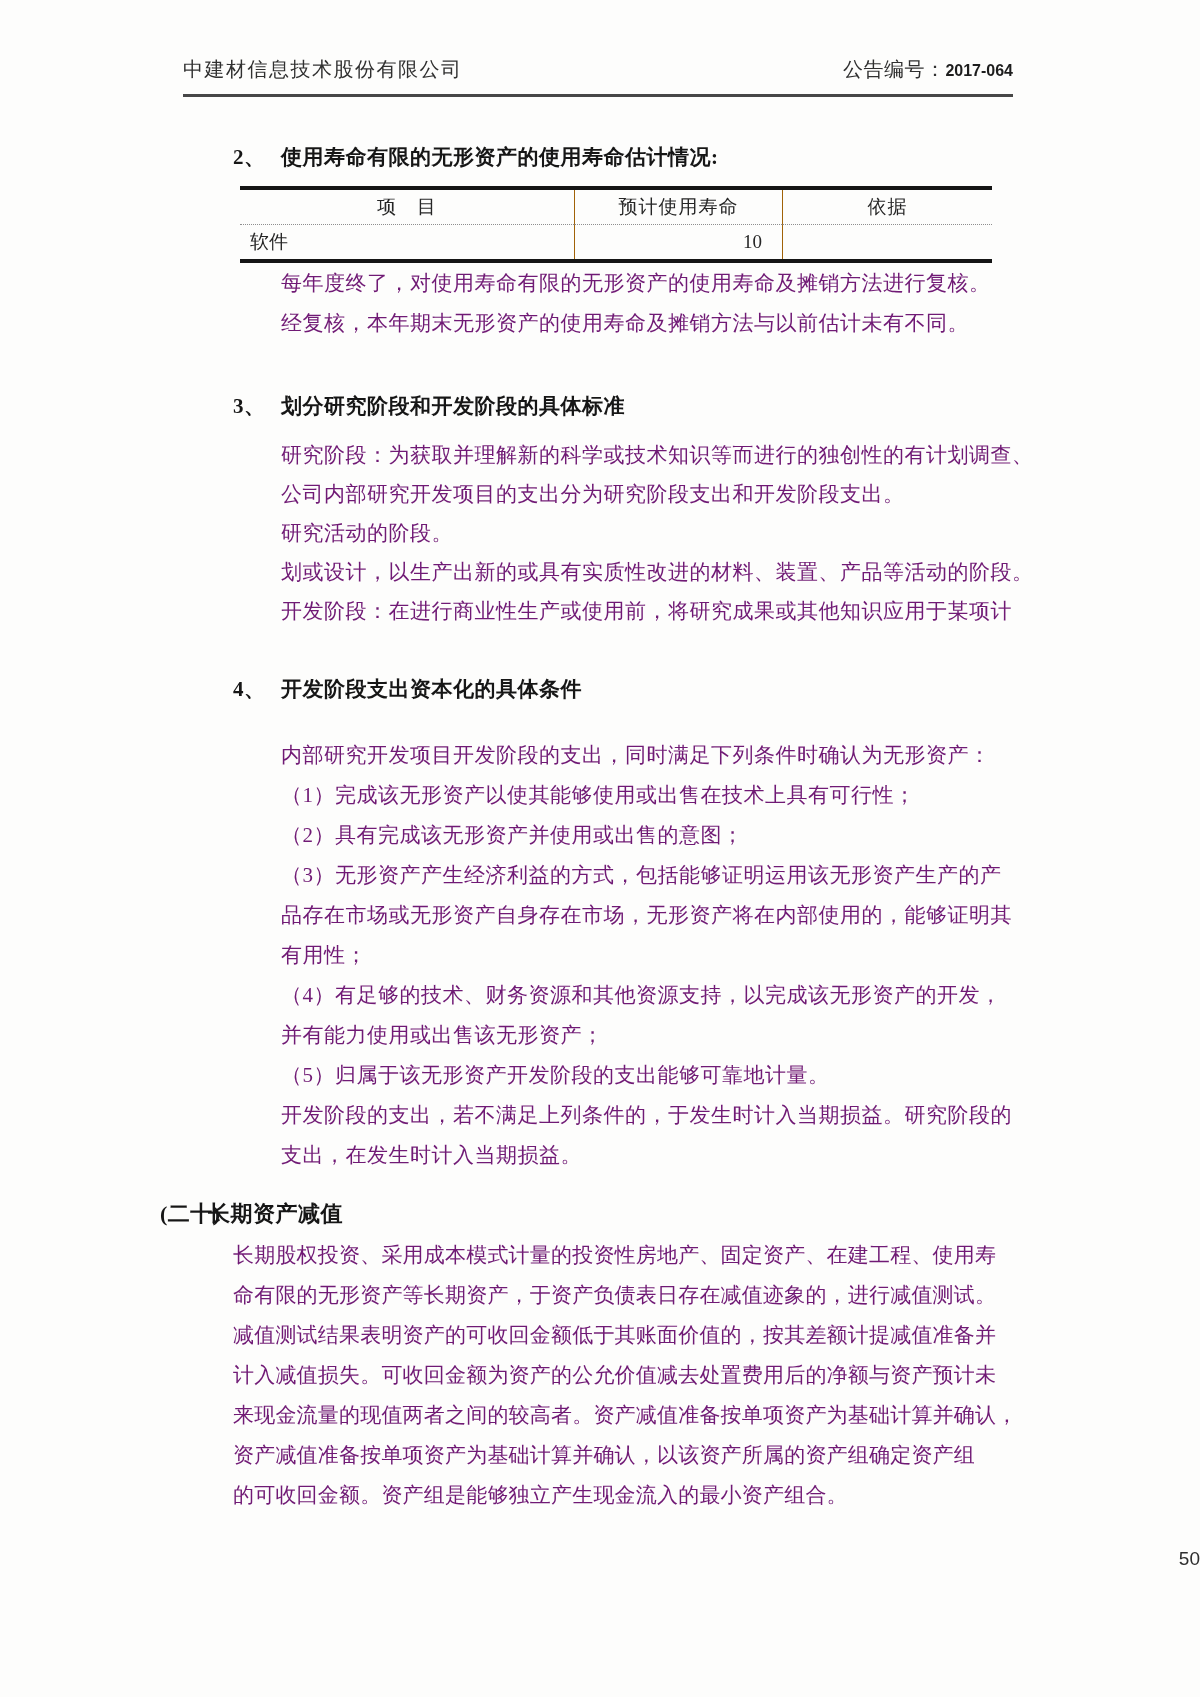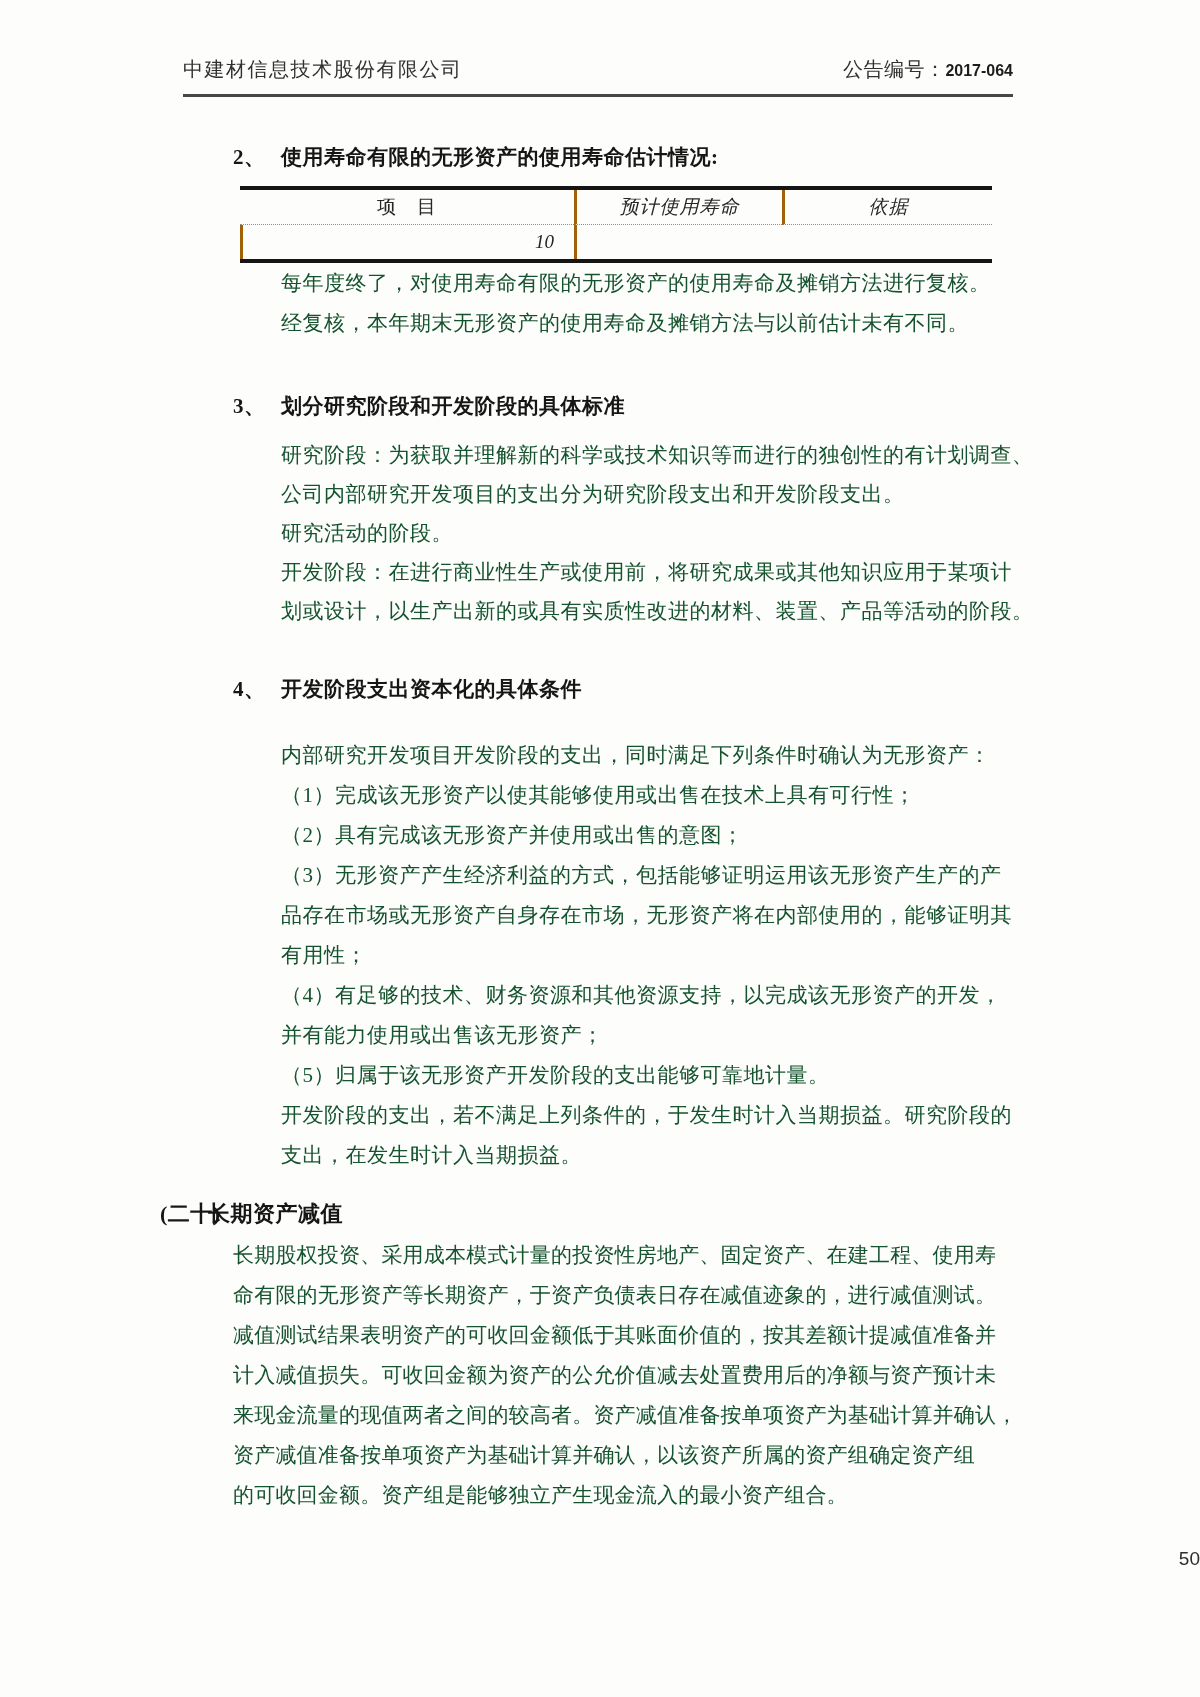--- a/index.html
+++ b/index.html
@@ -39,26 +39,26 @@
 
   
   .acc-table {
     position:absolute; top:186px; left:240px; width:752px;
     border-top:4px solid #151515; border-bottom:4px solid #151515;
     display:grid; grid-template-columns:334px 208px 210px;
     font-size:19px; color:#262626;
   }
   .acc-table .cell { height:34px; line-height:34px; overflow:hidden; white-space:nowrap; }
   .acc-table .th { text-align:center; border-bottom:1px dotted #8f8f8f; letter-spacing:1px; }
-  .acc-table .c2, .acc-table .c3 { border-left:3px solid #a16207;font-style:italic; }
+  .acc-table .c2, .acc-table .c3 { border-left:1px solid #a16207; }
   .acc-table .td.c1 { text-align:left; padding-left:10px; }
   .acc-table .td.c2 { text-align:right; padding-right:20px; }
 
   
-  .plines { position:absolute; font-size:21px; color:#14532d; }
+  .plines { position:absolute; font-size:21px; color:#701a75; }
   .plines .tline { height:40px; line-height:40px; white-space:nowrap; letter-spacing:0.5px; }
   .lh39 .tline { height:39px; line-height:39px; }
   #sec2-para  { top:263px;  left:281px; }
   #sec3-para  { top:436px;  left:281px; }
   #sec4-para  { top:735px;  left:281px; }
   #sec20-para { top:1235px; left:233px; letter-spacing:0; }
   #sec20-para .tline { letter-spacing:0.2px; }
 
   
   .doc-footer {
@@ -81,39 +81,40 @@
 
   <div class="sec-heading" id="sec2-heading">
     <span class="snum">2、</span>
     <span class="stitle">使用寿命有限的无形资产的使用寿命估计情况:</span>
   </div>
 
   <div class="acc-table">
     <div class="cell th c1">项　目</div>
     <div class="cell th c2">预计使用寿命</div>
     <div class="cell th c3">依据</div>
+    <div class="cell td c1">软件</div>
     <div class="cell td c2">10</div>
     <div class="cell td c3"></div>
   </div>
 
   <div class="plines" id="sec2-para">
       <div class="tline">每年度终了，对使用寿命有限的无形资产的使用寿命及摊销方法进行复核。</div>
       <div class="tline">经复核，本年期末无形资产的使用寿命及摊销方法与以前估计未有不同。</div>
     </div>
 
   <div class="sec-heading" id="sec3-heading">
     <span class="snum">3、</span>
     <span class="stitle">划分研究阶段和开发阶段的具体标准</span>
   </div>
   <div class="plines lh39" id="sec3-para">
       <div class="tline">研究阶段：为获取并理解新的科学或技术知识等而进行的独创性的有计划调查、</div>
       <div class="tline">公司内部研究开发项目的支出分为研究阶段支出和开发阶段支出。</div>
       <div class="tline">研究活动的阶段。</div>
+      <div class="tline">划或设计，以生产出新的或具有实质性改进的材料、装置、产品等活动的阶段。</div>
       <div class="tline">开发阶段：在进行商业性生产或使用前，将研究成果或其他知识应用于某项计</div>
-      <div class="tline">划或设计，以生产出新的或具有实质性改进的材料、装置、产品等活动的阶段。</div>
     </div>
 
   <div class="sec-heading" id="sec4-heading">
     <span class="snum">4、</span>
     <span class="stitle">开发阶段支出资本化的具体条件</span>
   </div>
   <div class="plines" id="sec4-para">
       <div class="tline">内部研究开发项目开发阶段的支出，同时满足下列条件时确认为无形资产：</div>
       <div class="tline">（1）完成该无形资产以使其能够使用或出售在技术上具有可行性；</div>
       <div class="tline">（2）具有完成该无形资产并使用或出售的意图；</div>

